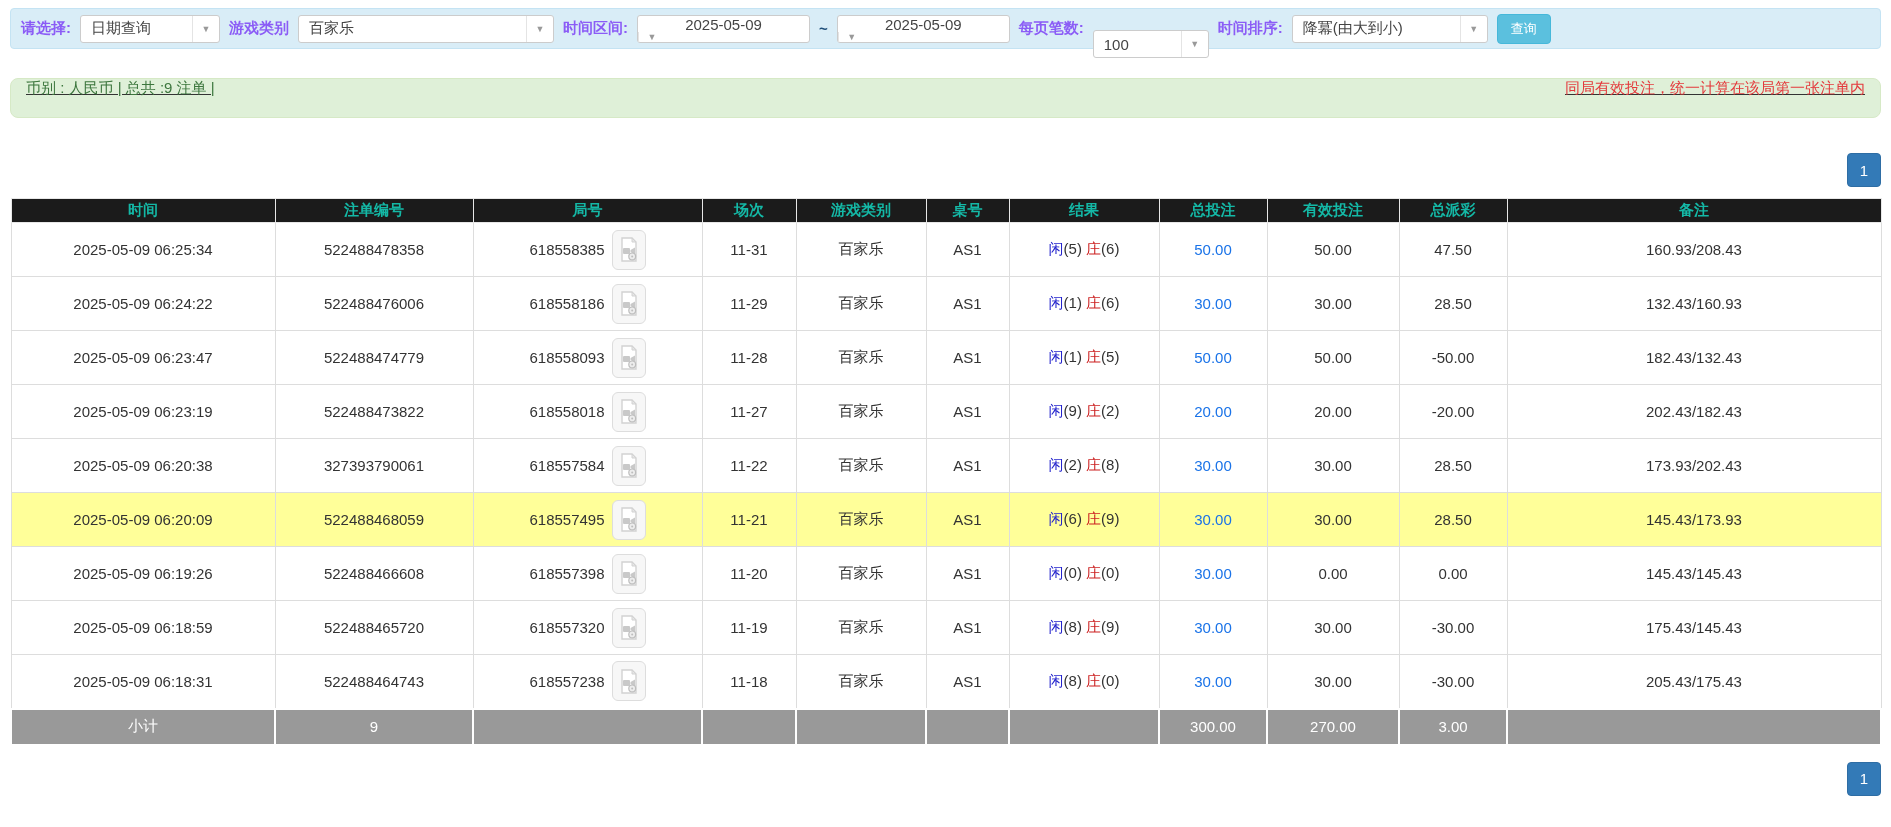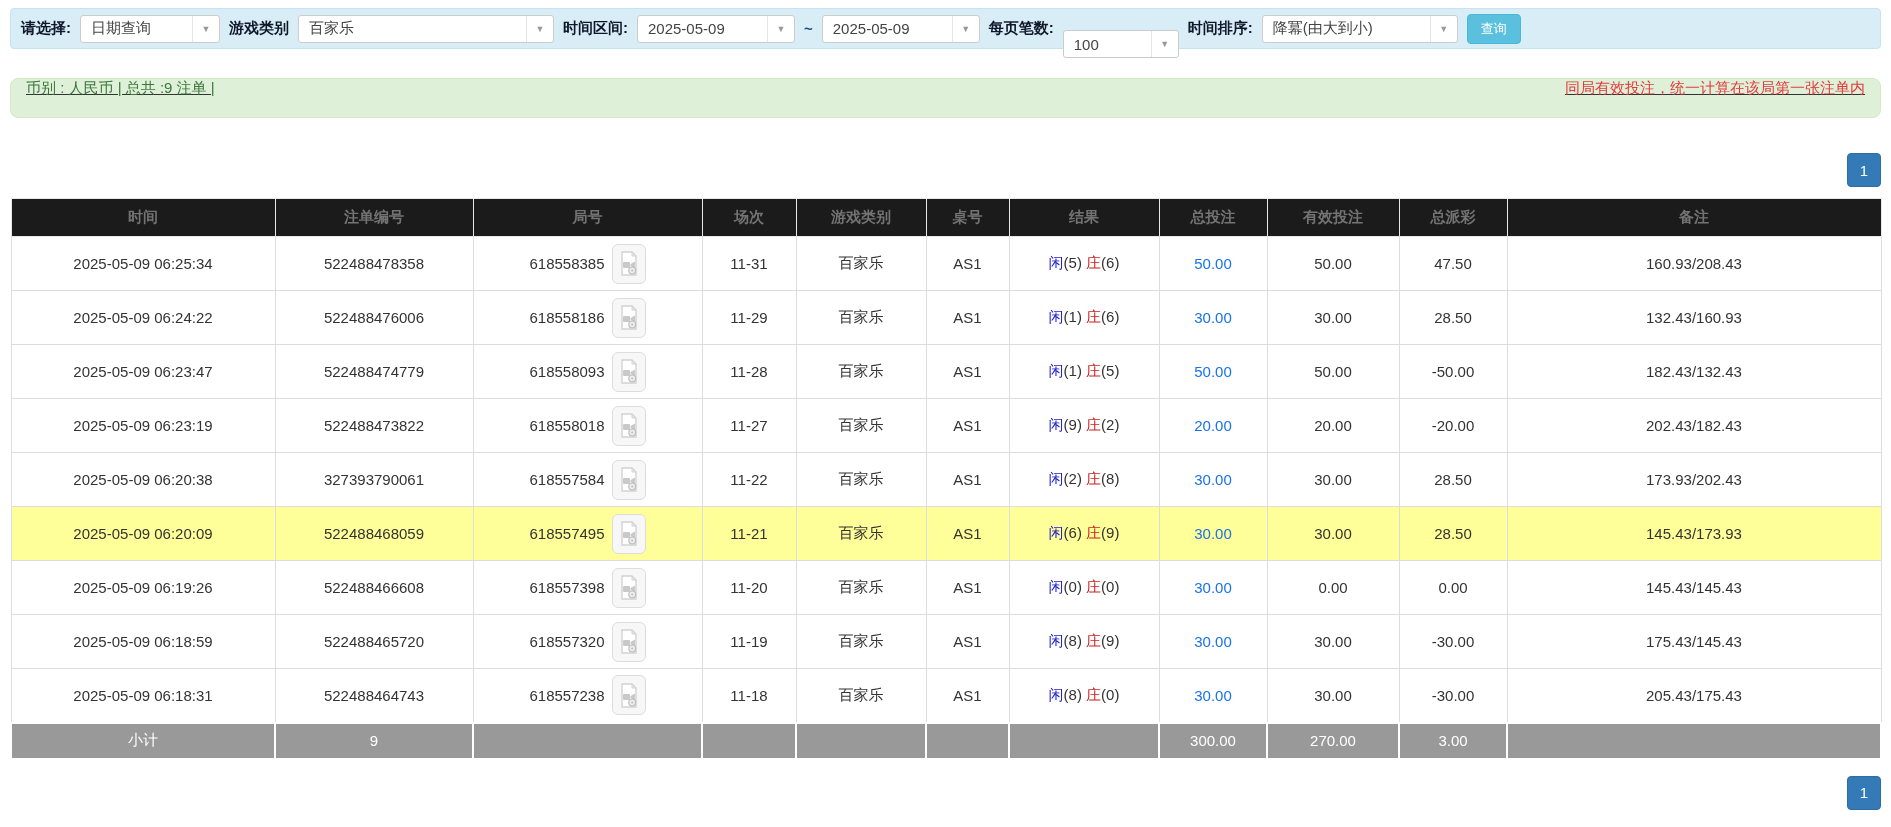--- a/index.html
+++ b/index.html
@@ -10,32 +10,32 @@
     font-family:"Liberation Sans","DejaVu Sans",sans-serif;
     font-size:15px; color:#333;
   }
   .page { padding:8px 10px 0 10px; }
 
   
   .toolbar {
     background:#d9edf7; border:1px solid #c4e3f3; border-radius:4px;
     height:41px; display:flex; align-items:center; gap:9px; padding:0 10px;
   }
-  .tb-label { color:#0f172a; font-weight:bold; white-space:nowrap; }
+  .tb-label { color:#8b5cf6; font-weight:bold; white-space:nowrap; }
   .tilde { color:#1f4e79; font-weight:bold; }
   .sel {
     background:#fff; border:1px solid #ccc; border-radius:3px;
     height:28px; display:flex; align-items:center; cursor:pointer;
   }
   .sel-val { padding:0 10px; color:#444; flex:1; white-space:nowrap; overflow:hidden; }
   .sel-caret {
     width:27px; align-self:stretch; display:flex; align-items:center; justify-content:center;
     border-left:1px solid #e4e4e4; color:#999; font-size:9px;
   }
-  .w-query { width:140px;gap:24px; } .w-game { width:256px; } .w-date { width:158px; }
+  .w-query { width:140px;gap:24px; } .w-game { width:256px; } .w-date { width:173px;flex-direction:column; }
   .w-size { width:116px;margin-top:31px; } .w-sort { width:196px; }
   .btn-search {
     background:#5bc0de; color:#fff; border:1px solid #46b8da; border-radius:4px;
     height:30px; padding:0 13px; font-size:13px; cursor:pointer;
   }
 
   
   .summary {
     margin-top:29px; background:#dff0d8; border:1px solid #d6e9c6; border-radius:8px;
     height:40px; display:flex; align-items:flex-start; justify-content:space-between; padding:0 15px;text-decoration:underline;
@@ -48,21 +48,21 @@
   .pagerow-bottom { display:flex; justify-content:flex-end; margin-top:16px; }
   .page-btn {
     background:#337ab7; border:1px solid #2e6da4; color:#fff; border-radius:4px;
     width:34px; height:34px; display:flex; align-items:center; justify-content:center;
     font-size:15px; cursor:pointer;
   }
 
   
   table.data { width:1870px; border-collapse:collapse; table-layout:fixed; margin-top:11px; }
   table.data thead th {
-    background:#1b1b1b; color:#737373; font-weight:bold; height:38px;
+    background:#1b1b1b; color:#14b8a6; font-weight:bold; height:24px;
     border:1px solid #e7e7e7; text-align:center;
   }
   table.data tbody td {
     background:#fff; height:54px; border:1px solid #ddd; text-align:center; color:#333;
   }
   table.data tbody tr.highlight td { background:#ffff99; }
   table.data tfoot td {
     background:#999; color:#fff; height:36px; border:2px solid #fff; text-align:center;
   }
   .round-cell { display:flex; align-items:center; justify-content:center; gap:7px; }

